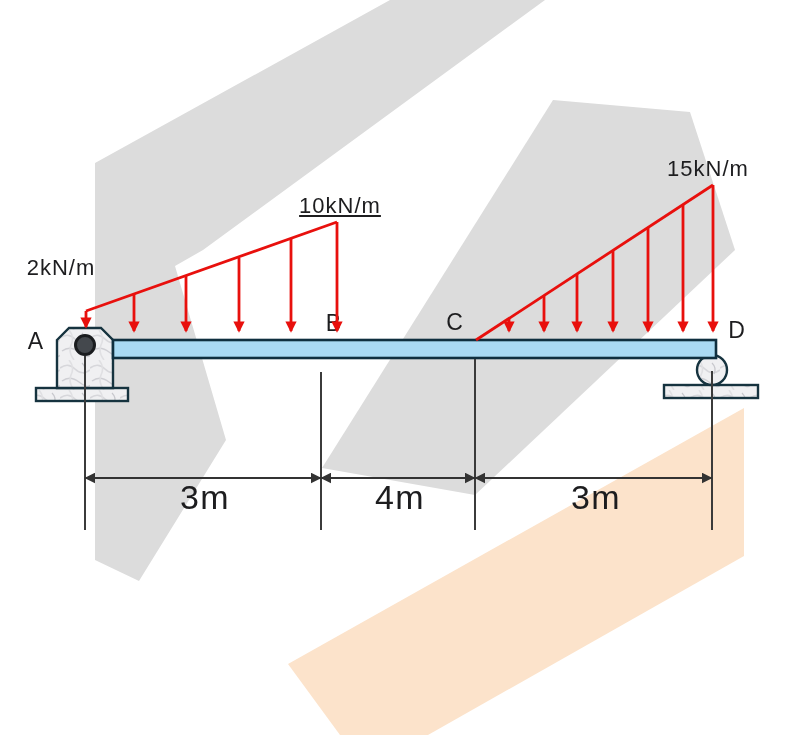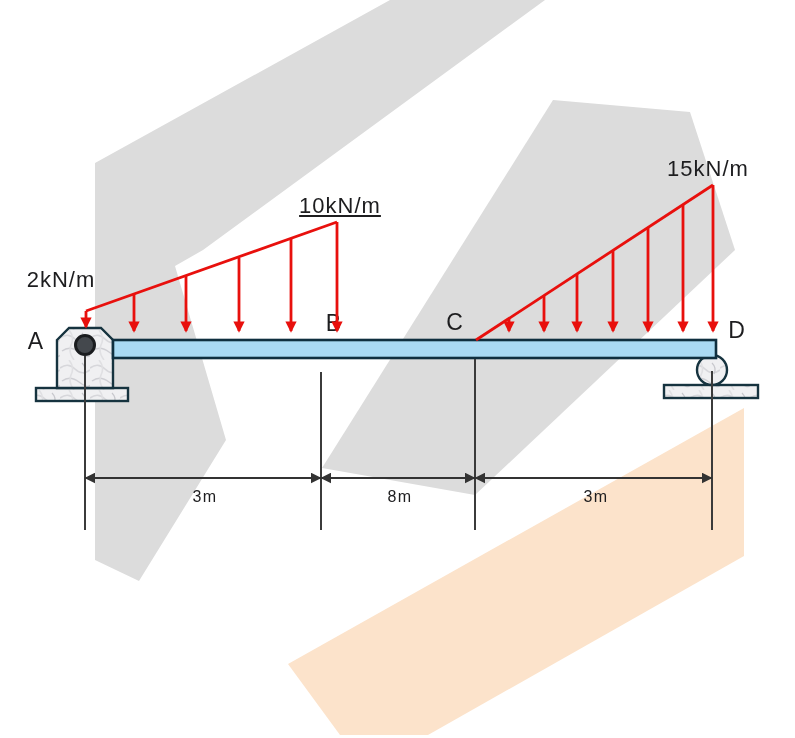--- a/index.html
+++ b/index.html
@@ -19,22 +19,22 @@
   svg.diagram{position:absolute;left:0;top:0;}
   .lbl{
     position:absolute;
     transform:translate(-50%,-50%);
     color:#1d1d1f;
     white-space:nowrap;
     letter-spacing:1px;
   }
   .lbl-load{font-size:22px;}
   .lbl-point{font-size:23px;}
-  .lbl-dim{font-size:16px;letter-spacing:1.5px;}
-  #lbl-2knm{left:61px;top:280px;}
+  .lbl-dim{font-size:34px;letter-spacing:1.5px;}
+  #lbl-2knm{left:61px;top:268px;}
   #lbl-10knm{left:340px;top:206px;text-decoration:underline;}
   #lbl-15knm{left:708px;top:169px;}
   #lbl-a{left:36px;top:341px;}
   #lbl-b{left:334px;top:323px;}
   #lbl-c{left:455px;top:322px;}
   #lbl-d{left:737px;top:330px;}
   #lbl-3m-ab{left:205px;top:497px;}
   #lbl-1m-bc{left:400px;top:497px;}
   #lbl-3m-cd{left:596px;top:497px;}
 </style>
@@ -48,21 +48,21 @@
   <div id="wm3" class="wm wm-orange"></div>
 
   <span class="lbl lbl-load" id="lbl-2knm">2kN/m</span>
   <span class="lbl lbl-load" id="lbl-10knm">10kN/m</span>
   <span class="lbl lbl-load" id="lbl-15knm">15kN/m</span>
   <span class="lbl lbl-point" id="lbl-a">A</span>
   <span class="lbl lbl-point" id="lbl-b">B</span>
   <span class="lbl lbl-point" id="lbl-c">C</span>
   <span class="lbl lbl-point" id="lbl-d">D</span>
   <span class="lbl lbl-dim" id="lbl-3m-ab">3m</span>
-  <span class="lbl lbl-dim" id="lbl-1m-bc">8m</span>
+  <span class="lbl lbl-dim" id="lbl-1m-bc">4m</span>
   <span class="lbl lbl-dim" id="lbl-3m-cd">3m</span>
 
   <svg class="diagram" width="795" height="738" viewBox="0 0 795 738">
     <defs>
       <pattern id="marble" patternUnits="userSpaceOnUse" width="30" height="30">
         <rect width="30" height="30" fill="#f0f0f2"></rect>
         <path d="M0 8 Q 8 2 15 9 T 30 10" stroke="#d7d7db" stroke-width="1.6" fill="none"></path>
         <path d="M2 21 Q 10 15 19 22 T 30 25" stroke="#cfcfd4" stroke-width="1.4" fill="none"></path>
         <path d="M9 0 Q 15 7 11 15 Q 8 22 14 30" stroke="#e0e0e3" stroke-width="1.6" fill="none"></path>
         <path d="M22 3 Q 27 8 24 14" stroke="#c8c8cd" stroke-width="1.2" fill="none"></path>

